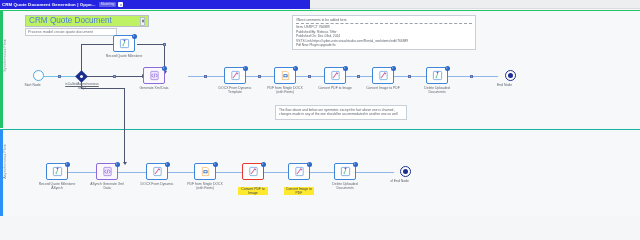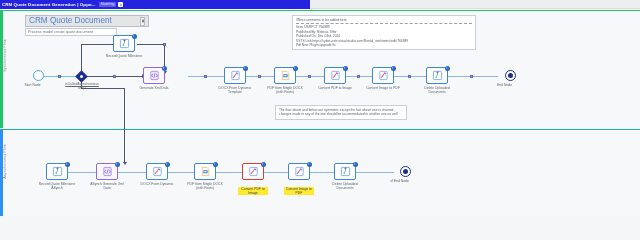--- a/index.html
+++ b/index.html
@@ -95,21 +95,21 @@
 
   
   .model-header {
     position: absolute;
     left: 25px; top: 15px;
     width: 124px;
   }
   .model-title-box {
     display: flex; align-items: center;
     border: 1px solid #b9bfc8;
-    background: #e5e5e5;
+    background: #bef264;
     height: 12px;
     padding: 0 3px;
   }
   .model-title-box .title-text {
     flex: 1;
     color: #4f7fd4;
     font-size: 8.2px;
     line-height: 12px;
     white-space: nowrap;
     overflow: hidden;

